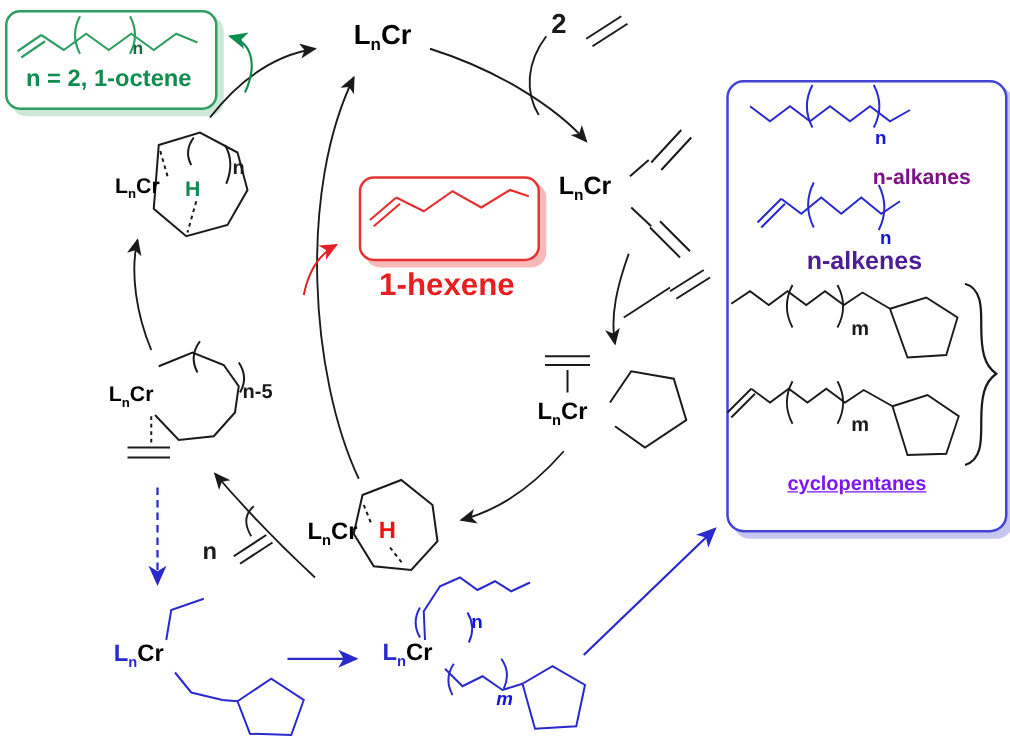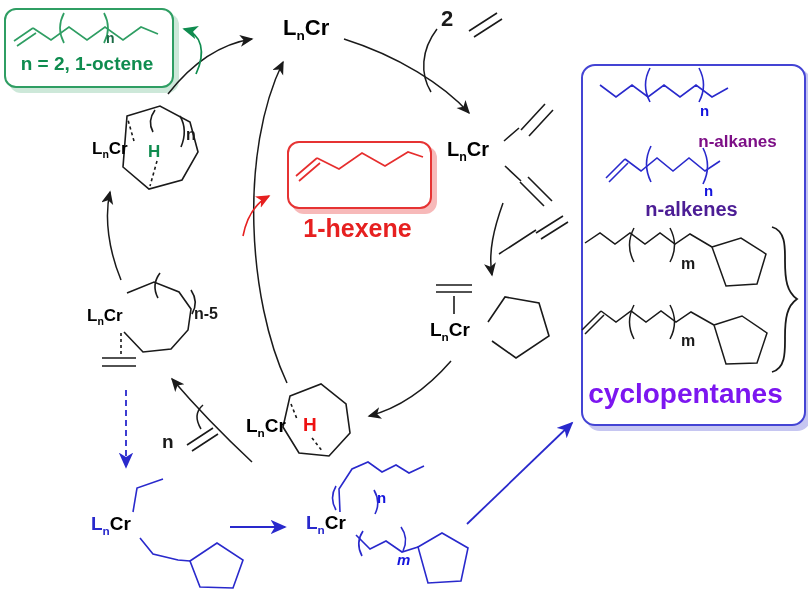--- a/index.html
+++ b/index.html
@@ -249,17 +249,17 @@
   </div>
   <div class="caption teal-t" style="left:581px;top:199px;width:221px;font-size:20px;">
     <span>n-alkenes</span>
   </div>
   <div class="txt black-t" style="left:681px;top:256px;font-size:16px;">
     <span>m</span>
   </div>
   <div class="txt black-t" style="left:681px;top:333px;font-size:16px;">
     <span>m</span>
   </div>
-  <div class="caption violet-t" style="left:575px;top:380px;width:221px;font-size:28px;">
+  <div class="caption violet-t" style="left:575px;top:380px;width:221px;font-size:16px;text-decoration:underline;">
     <span>cyclopentanes</span>
   </div>
 
 </div>
 
 </body></html>

